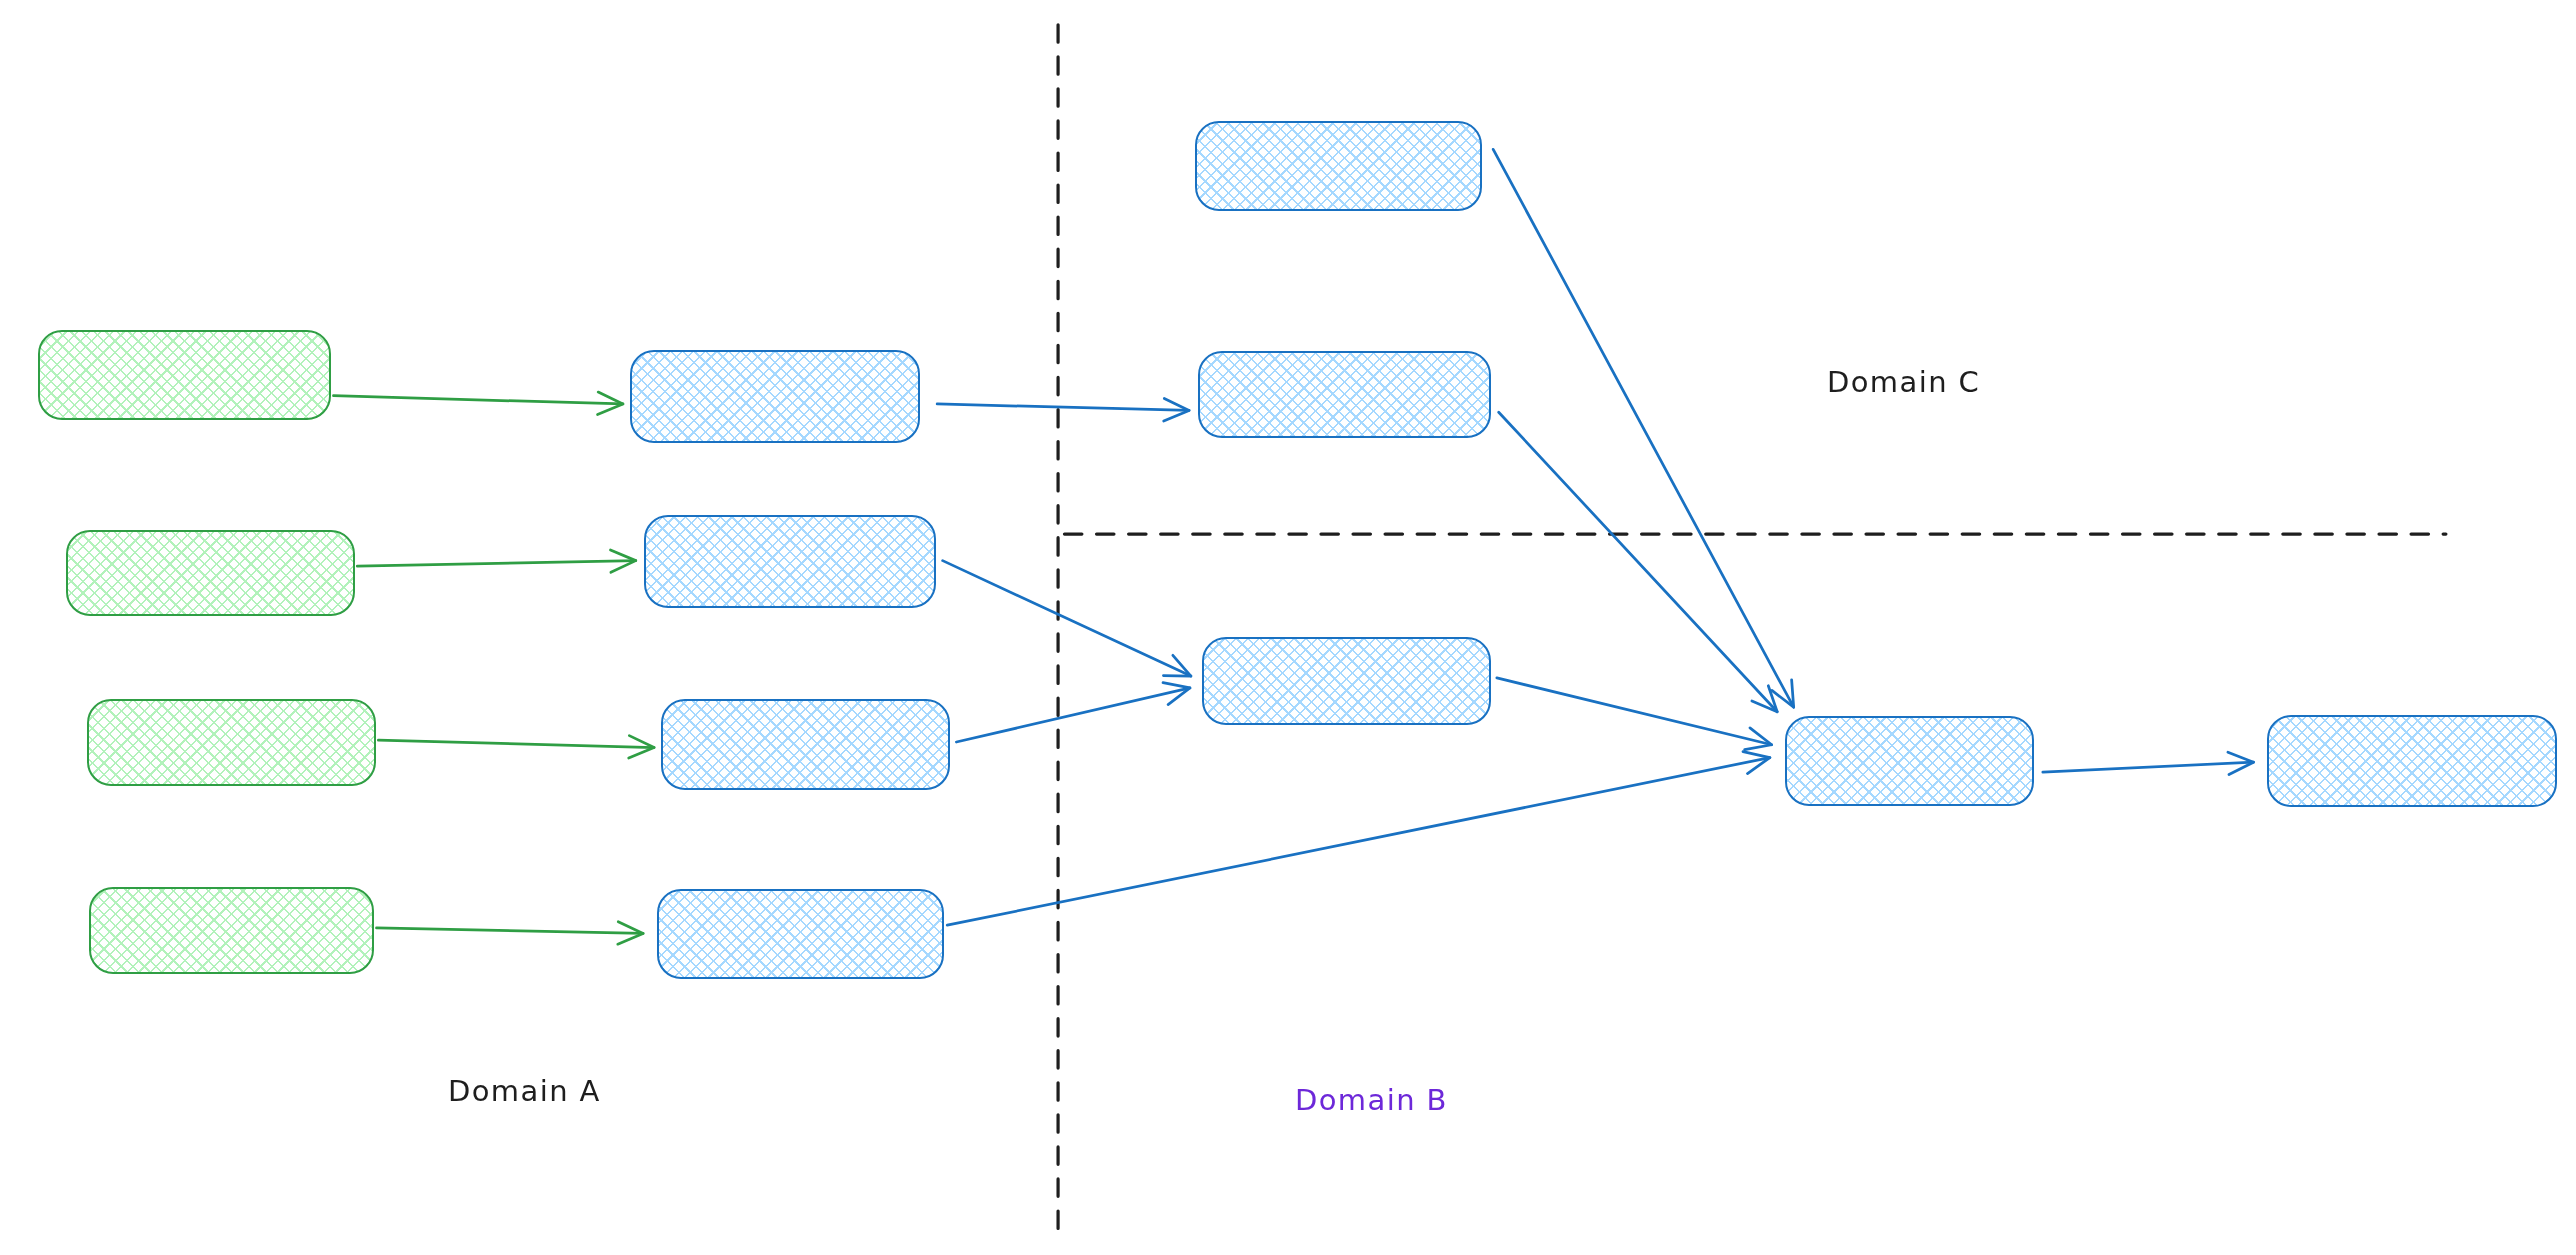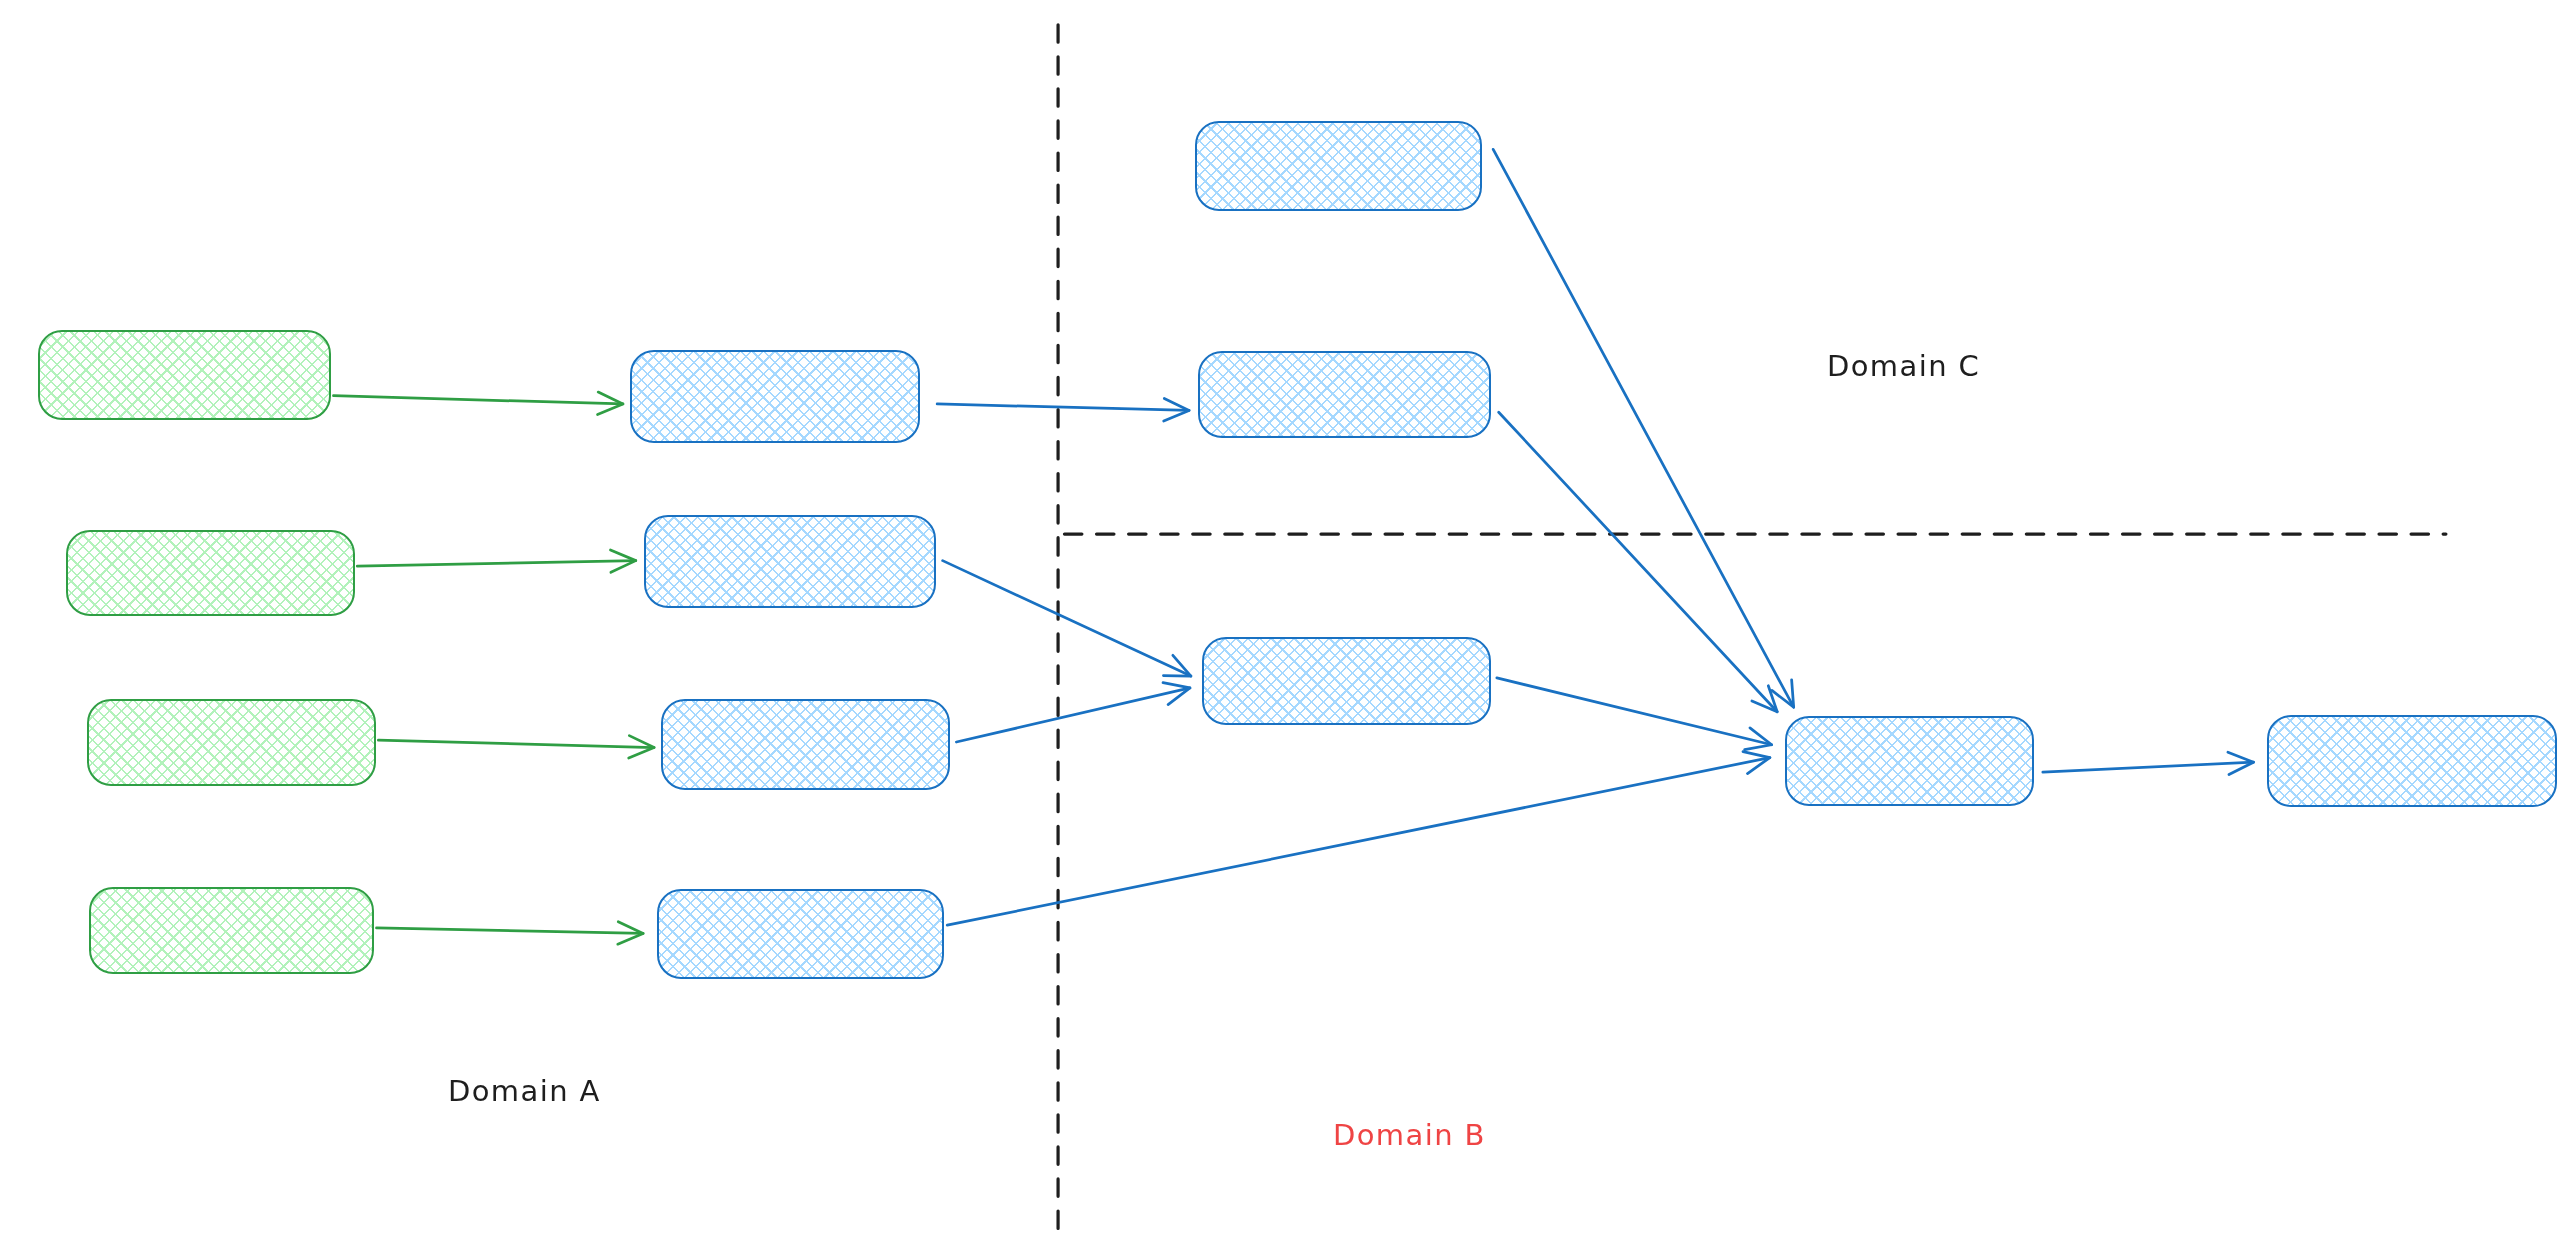--- a/index.html
+++ b/index.html
@@ -97,16 +97,16 @@
       <div class="node" style="left: 644px; top: 515px; width: 292px; height: 93px; border-color: rgb(25, 113, 194); background-image: repeating-linear-gradient(45deg, rgb(165, 216, 255) 0px, rgb(165, 216, 255) 1.6px, transparent 1.6px, transparent 8.2px), repeating-linear-gradient(-45deg, rgb(165, 216, 255) 0px, rgb(165, 216, 255) 1.6px, transparent 1.6px, transparent 8.2px);"></div>
       <div class="node" style="left: 661px; top: 699px; width: 289px; height: 91px; border-color: rgb(25, 113, 194); background-image: repeating-linear-gradient(45deg, rgb(165, 216, 255) 0px, rgb(165, 216, 255) 1.6px, transparent 1.6px, transparent 8.2px), repeating-linear-gradient(-45deg, rgb(165, 216, 255) 0px, rgb(165, 216, 255) 1.6px, transparent 1.6px, transparent 8.2px);"></div>
       <div class="node" style="left: 657px; top: 889px; width: 287px; height: 90px; border-color: rgb(25, 113, 194); background-image: repeating-linear-gradient(45deg, rgb(165, 216, 255) 0px, rgb(165, 216, 255) 1.6px, transparent 1.6px, transparent 8.2px), repeating-linear-gradient(-45deg, rgb(165, 216, 255) 0px, rgb(165, 216, 255) 1.6px, transparent 1.6px, transparent 8.2px);"></div>
       <div class="node" style="left: 1195px; top: 121px; width: 287px; height: 90px; border-color: rgb(25, 113, 194); background-image: repeating-linear-gradient(45deg, rgb(165, 216, 255) 0px, rgb(165, 216, 255) 1.6px, transparent 1.6px, transparent 8.2px), repeating-linear-gradient(-45deg, rgb(165, 216, 255) 0px, rgb(165, 216, 255) 1.6px, transparent 1.6px, transparent 8.2px);"></div>
       <div class="node" style="left: 1198px; top: 351px; width: 293px; height: 87px; border-color: rgb(25, 113, 194); background-image: repeating-linear-gradient(45deg, rgb(165, 216, 255) 0px, rgb(165, 216, 255) 1.6px, transparent 1.6px, transparent 8.2px), repeating-linear-gradient(-45deg, rgb(165, 216, 255) 0px, rgb(165, 216, 255) 1.6px, transparent 1.6px, transparent 8.2px);"></div>
       <div class="node" style="left: 1202px; top: 637px; width: 289px; height: 88px; border-color: rgb(25, 113, 194); background-image: repeating-linear-gradient(45deg, rgb(165, 216, 255) 0px, rgb(165, 216, 255) 1.6px, transparent 1.6px, transparent 8.2px), repeating-linear-gradient(-45deg, rgb(165, 216, 255) 0px, rgb(165, 216, 255) 1.6px, transparent 1.6px, transparent 8.2px);"></div>
       <div class="node" style="left: 1785px; top: 716px; width: 249px; height: 90px; border-color: rgb(25, 113, 194); background-image: repeating-linear-gradient(45deg, rgb(165, 216, 255) 0px, rgb(165, 216, 255) 1.6px, transparent 1.6px, transparent 8.2px), repeating-linear-gradient(-45deg, rgb(165, 216, 255) 0px, rgb(165, 216, 255) 1.6px, transparent 1.6px, transparent 8.2px);"></div>
       <div class="node" style="left: 2267px; top: 715px; width: 290px; height: 92px; border-color: rgb(25, 113, 194); background-image: repeating-linear-gradient(45deg, rgb(165, 216, 255) 0px, rgb(165, 216, 255) 1.6px, transparent 1.6px, transparent 8.2px), repeating-linear-gradient(-45deg, rgb(165, 216, 255) 0px, rgb(165, 216, 255) 1.6px, transparent 1.6px, transparent 8.2px);"></div>
     </div>
   <div class="label" style="left: 448px; top: 1074px; color: rgb(30, 30, 30);">Domain A</div>
-  <div class="label" style="left: 1333px; top: 1083px; color: #ef4444; margin-top: 35px;">Domain B</div>
-  <div class="label" style="left: 1827px; top: 349px; color: rgb(30, 30, 30);">Domain C</div>
+  <div class="label" style="left: 1295px; top: 1083px; color: #6d28d9;">Domain B</div>
+  <div class="label" style="left: 1827px; top: 365px; color: rgb(30, 30, 30);">Domain C</div>
 </div>
 
 
 </body></html>

